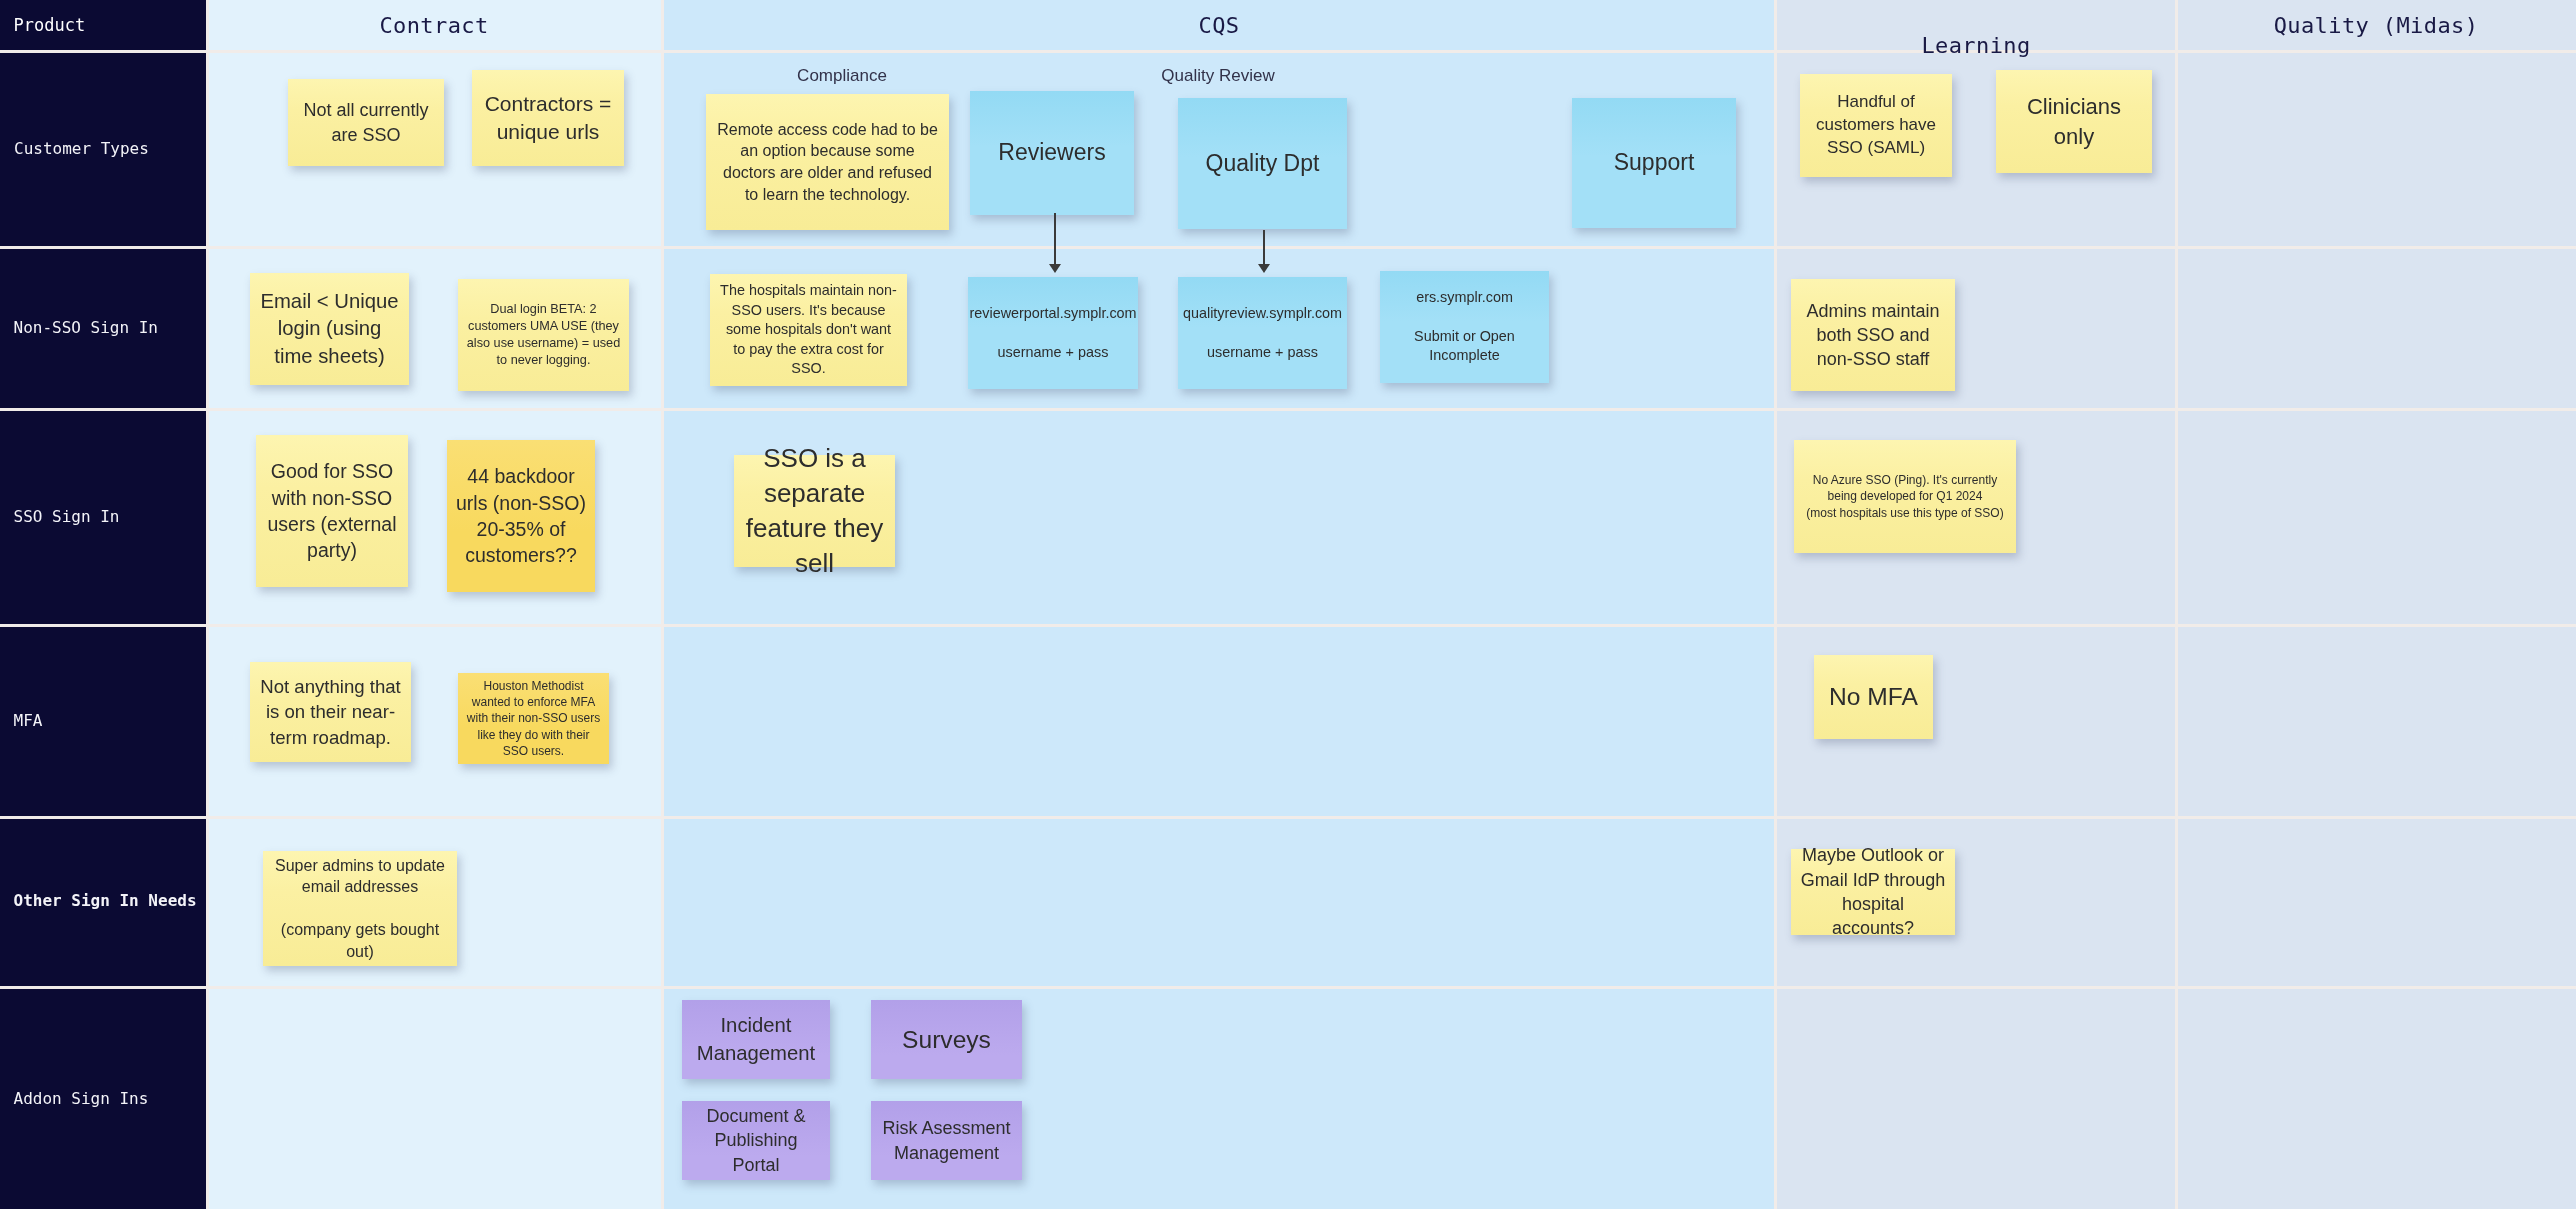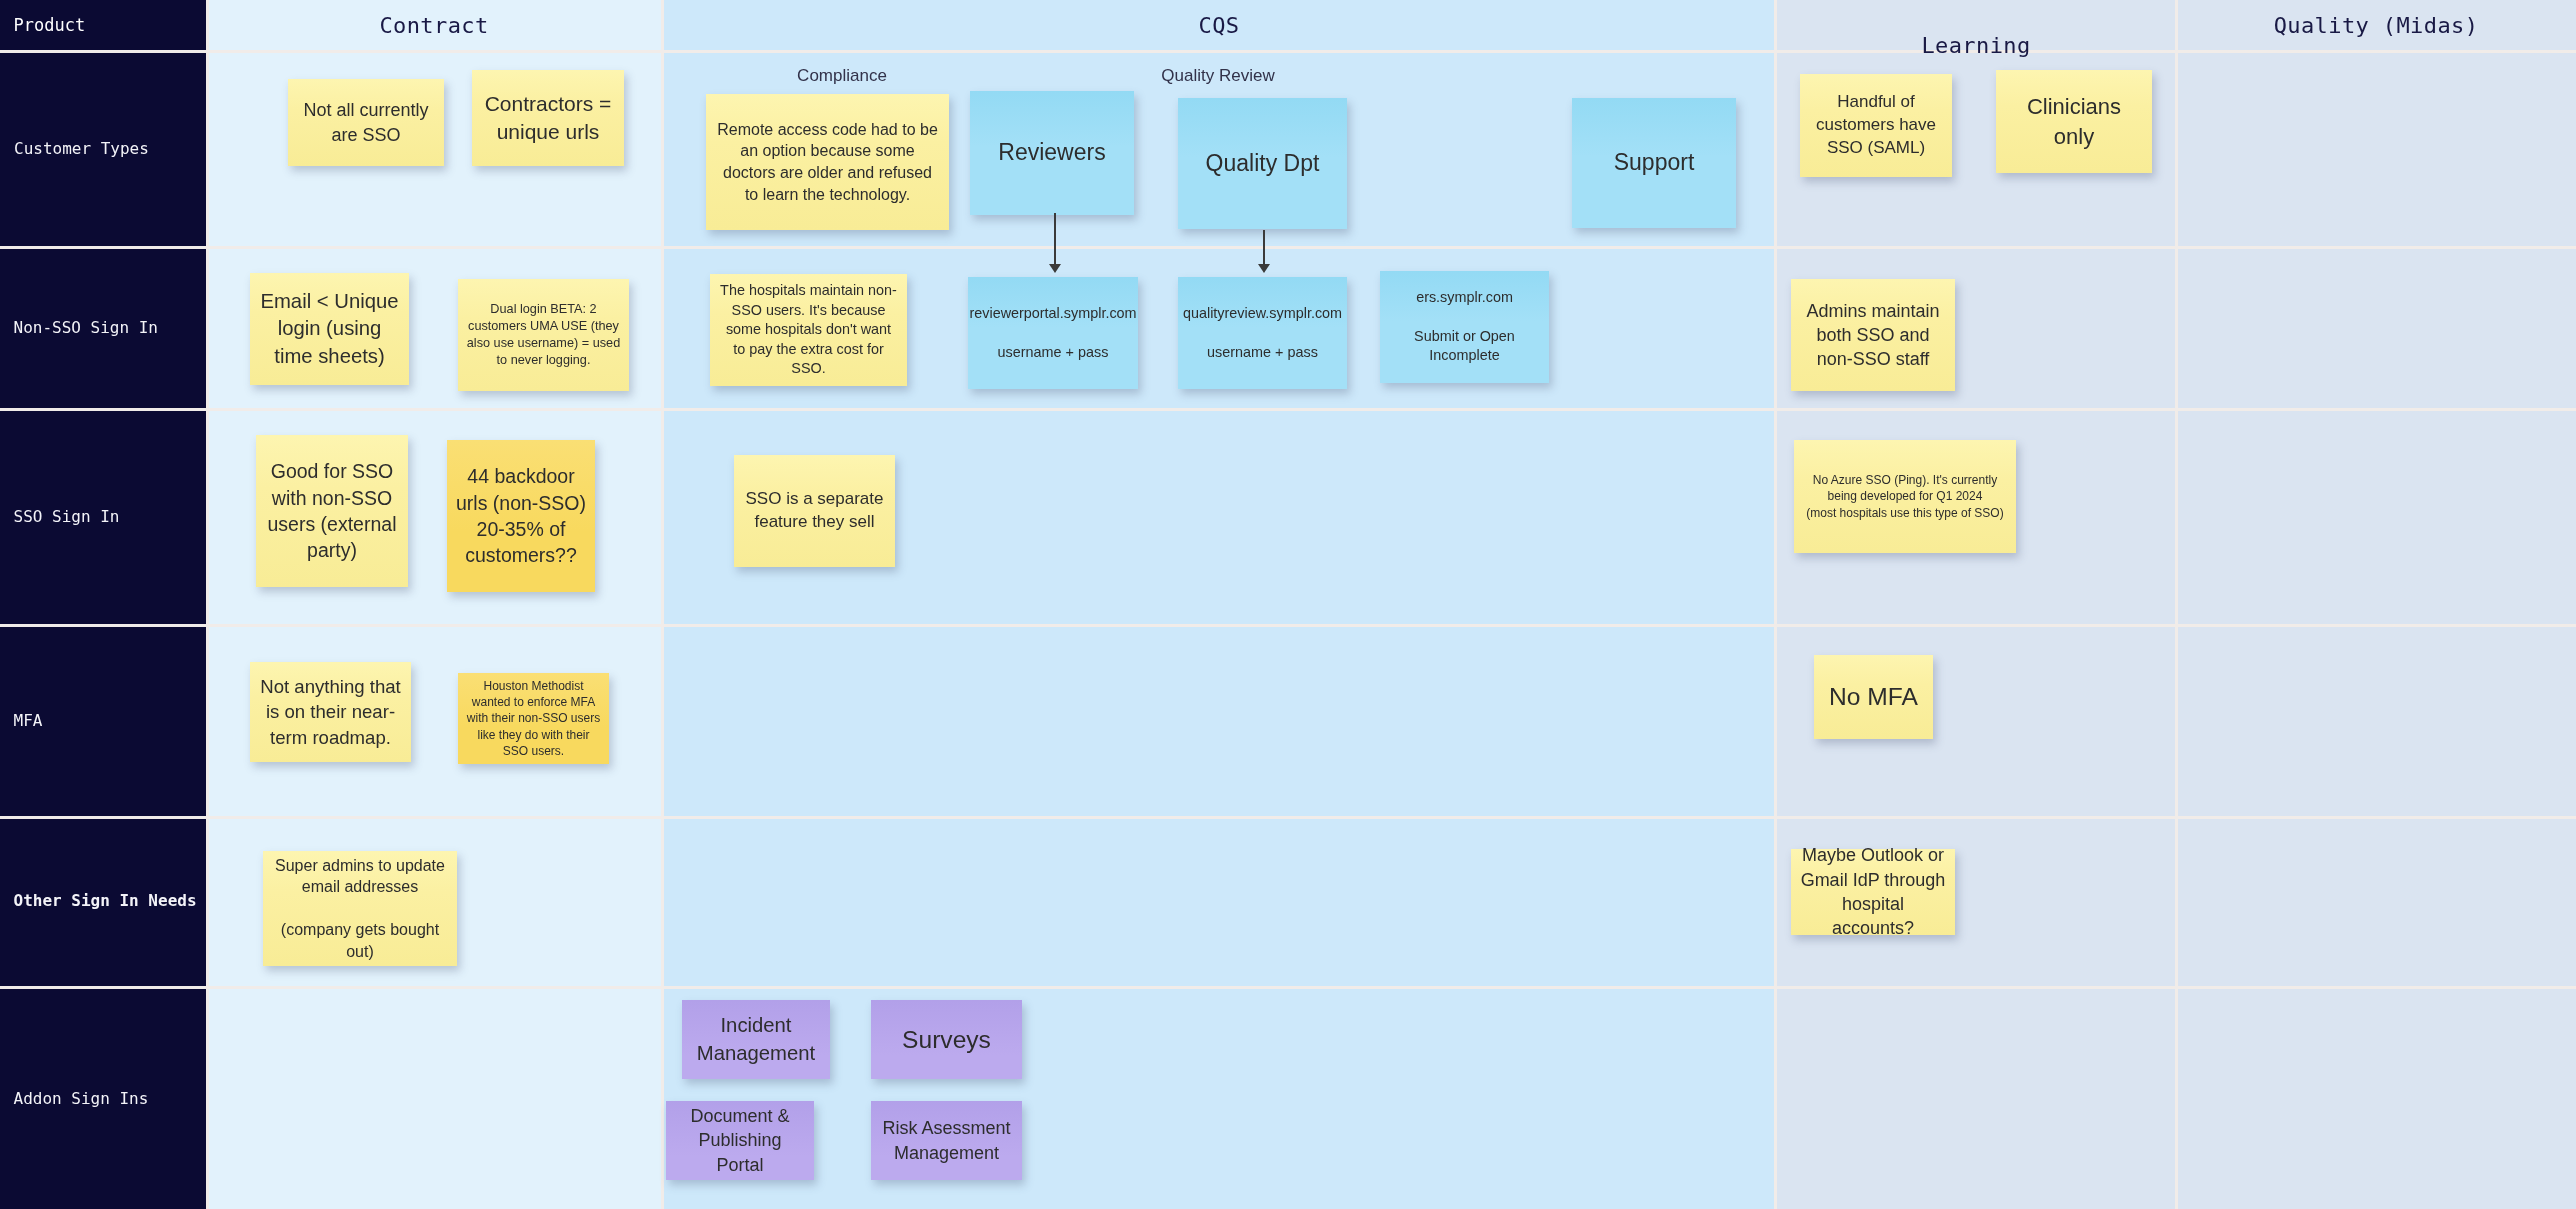--- a/index.html
+++ b/index.html
@@ -117,33 +117,33 @@
 username + pass</div>
       <div class="note blue" style="left: 1178px; top: 277px; width: 169px; height: 112px; font-size: 14.4px;">qualityreview.symplr.com
 
 username + pass</div>
       <div class="note blue" style="left: 1380px; top: 271px; width: 169px; height: 112px; font-size: 14.4px;">ers.symplr.com
 
 Submit or Open Incomplete</div>
       <div class="note yellow" style="left: 1791px; top: 279px; width: 164px; height: 112px; font-size: 18px;">Admins maintain both SSO and non-SSO staff</div>
       <div class="note yellow" style="left: 256px; top: 435px; width: 152px; height: 152px; font-size: 19.5px;">Good for SSO with non-SSO users (external party)</div>
       <div class="note gold" style="left: 447px; top: 440px; width: 148px; height: 152px; font-size: 19.5px;">44 backdoor urls (non-SSO) 20-35% of customers??</div>
-      <div class="note yellow" style="left: 734px; top: 455px; width: 161px; height: 112px; font-size: 17px;">SSO is a separate feature they sell</div>
+      <div class="note yellow" style="left: 734px; top: 455px; width: 161px; height: 112px; font-size: 26px;">SSO is a separate feature they sell</div>
       <div class="note yellow" style="left: 1794px; top: 440px; width: 222px; height: 113px; font-size: 12px;">No Azure SSO (Ping). It's currently being developed for Q1 2024
 (most hospitals use this type of SSO)</div>
       <div class="note yellow" style="left: 250px; top: 662px; width: 161px; height: 100px; font-size: 18.6px;">Not anything that is on their near-term roadmap.</div>
       <div class="note gold" style="left: 458px; top: 673px; width: 151px; height: 91px; font-size: 12px;">Houston Methodist wanted to enforce MFA with their non-SSO users like they do with their SSO users.</div>
       <div class="note yellow" style="left: 1814px; top: 655px; width: 119px; height: 84px; font-size: 24.6px;">No MFA</div>
       <div class="note yellow" style="left: 263px; top: 851px; width: 194px; height: 115px; font-size: 16px;">Super admins to update email addresses
 
 (company gets bought out)</div>
       <div class="note yellow" style="left: 1791px; top: 849px; width: 164px; height: 86px; font-size: 18px;">Maybe Outlook or Gmail IdP through hospital accounts?</div>
       <div class="note purple" style="left: 682px; top: 1000px; width: 148px; height: 79px; font-size: 20.3px;">Incident Management</div>
       <div class="note purple" style="left: 871px; top: 1000px; width: 151px; height: 79px; font-size: 24.6px;">Surveys</div>
-      <div class="note purple" style="left: 666px; top: 1101px; width: 148px; height: 79px; font-size: 18px;">Document &amp; Publishing Portal</div>
+      <div class="note purple" style="left: 682px; top: 1101px; width: 148px; height: 79px; font-size: 18px;">Document &amp; Publishing Portal</div>
       <div class="note purple" style="left: 871px; top: 1101px; width: 151px; height: 79px; font-size: 18px;">Risk Asessment Management</div>
     </div>
   <div id="arrows-layer">
       <div class="arrow" style="left: 1054px; top: 213px; height: 51px;"></div>
       <div class="arrow" style="left: 1263px; top: 230px; height: 34px;"></div>
     </div>
 </div>
 
 
 </body></html>

